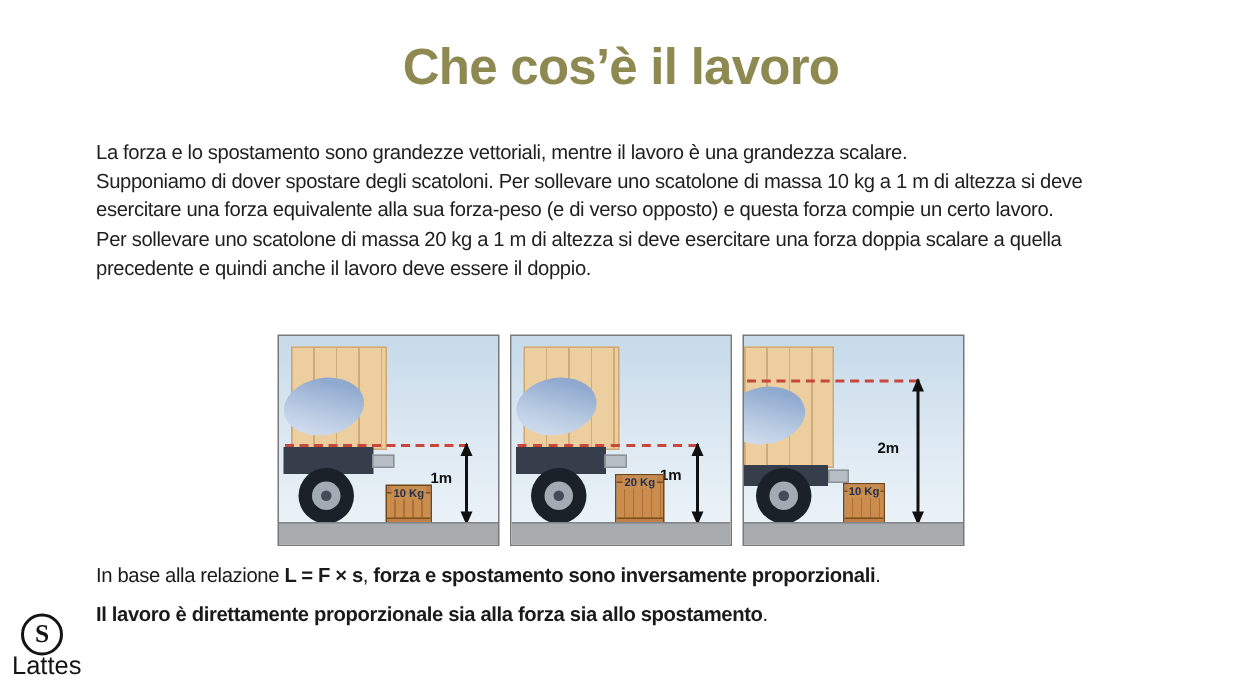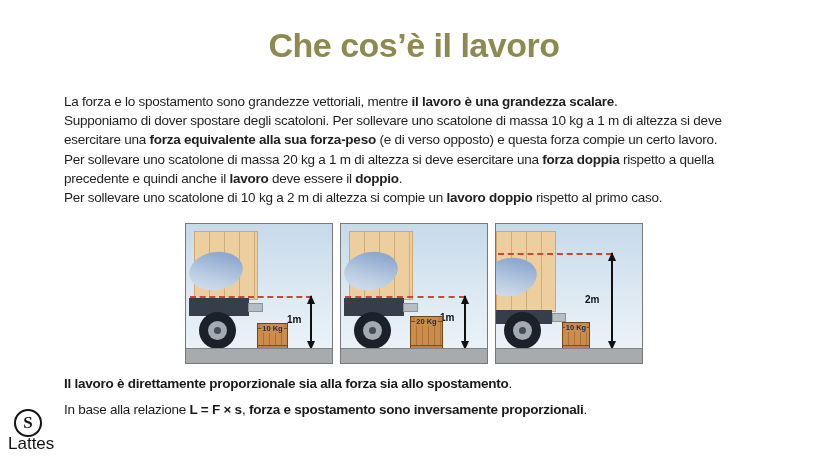--- a/index.html
+++ b/index.html
@@ -8,21 +8,21 @@
   .slide{position:absolute;inset:0;background:#ffffff;}
 
   
   .title{position:absolute;left:0;top:26px;width:828px;text-align:center;
          font-size:34px;font-weight:700;color:#8e8950;letter-spacing:-0.5px;}
 
   
   .bodytext{position:absolute;left:64px;top:92px;color:#1f1f1f;
             font-size:13.5px;letter-spacing:-0.25px;}
   .bodytext .tline{white-space:nowrap;line-height:19.2px;}
-  .bodytext b{font-weight:700;}
+  .bodytext b{font-weight:400;}
 
   
   .statements{position:absolute;left:64px;top:374px;color:#1a1a1a;
               font-size:13.5px;letter-spacing:-0.25px;}
   .statements .tline{white-space:nowrap;line-height:19px;margin-bottom:7px;}
   .statements b{font-weight:700;}
 
   
   .fig{position:absolute;top:223px;width:146px;height:139px;border:1px solid #787878;
        background:linear-gradient(180deg,#c6daea 0%,#dfeaf3 55%,#eef5f9 100%);overflow:hidden;}
@@ -94,23 +94,22 @@
 <body>
 
 <div class="slide">
 
   <div class="title">Che cos’è il lavoro</div>
 
   <div class="bodytext">
       <div class="tline"><span>La forza e lo spostamento sono grandezze vettoriali, mentre </span><b>il lavoro è una grandezza scalare</b><span>.</span></div>
       <div class="tline"><span>Supponiamo di dover spostare degli scatoloni. Per sollevare uno scatolone di massa 10 kg a 1 m di altezza si deve</span></div>
       <div class="tline"><span>esercitare una </span><b>forza equivalente alla sua forza-peso</b><span> (e di verso opposto) e questa forza compie un certo lavoro.</span></div>
-      <div class="tline"><span>Per sollevare uno scatolone di massa 20 kg a 1 m di altezza si deve esercitare una </span><b>forza doppia</b><span> rispetto a quella</span></div>
+      <div class="tline"><span>Per sollevare uno scatolone di massa 20 kg a 1 m di altezza si deve esercitare una </span><b>forza doppia</b><span> scalare a quella</span></div>
       <div class="tline"><span>precedente e quindi anche il </span><b>lavoro</b><span> deve essere il </span><b>doppio</b><span>.</span></div>
-      <div class="tline"><span>Per sollevare uno scatolone di 10 kg a 2 m di altezza si compie un </span><b>lavoro doppio</b><span> rispetto al primo caso.</span></div>
     </div>
 
   <div class="fig f1">
     <div class="cargo">
       <div class="drum"></div>
     </div>
     <div class="chassis"></div>
     <div class="step"></div>
     <div class="wheel">
       <div class="rim">
@@ -160,22 +159,22 @@
     <div class="dotline"></div>
     <div class="harrow"></div>
     <div class="hlabel">2m</div>
     <div class="crate">
       <span class="cratelabel">10 Kg</span>
     </div>
     <div class="ground"></div>
   </div>
 
   <div class="statements">
+      <div class="tline"><span>In base alla relazione </span><b>L = F × s</b><span>, </span><b>forza e spostamento sono inversamente proporzionali</b><span>.</span></div>
       <div class="tline"><b>Il lavoro è direttamente proporzionale sia alla forza sia allo spostamento</b><span>.</span></div>
-      <div class="tline"><span>In base alla relazione </span><b>L = F × s</b><span>, </span><b>forza e spostamento sono inversamente proporzionali</b><span>.</span></div>
     </div>
 
   <div class="logo-mark">
     <span>S</span>
   </div>
   <div class="logo-name">Lattes</div>
 
 </div>
 
 </body></html>

